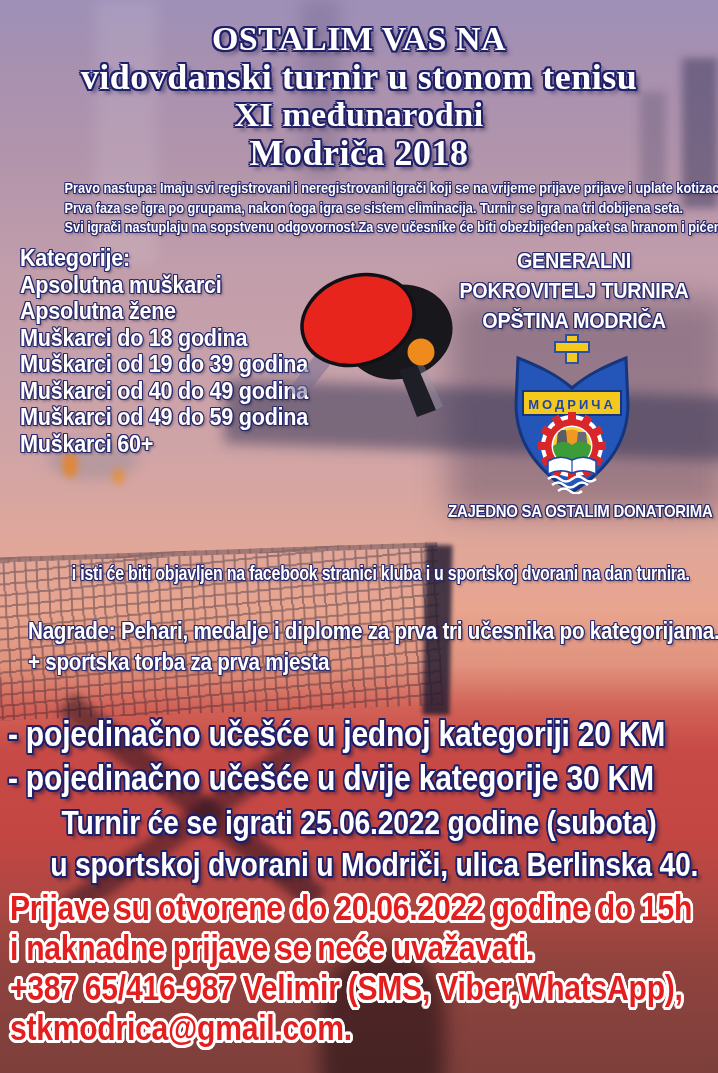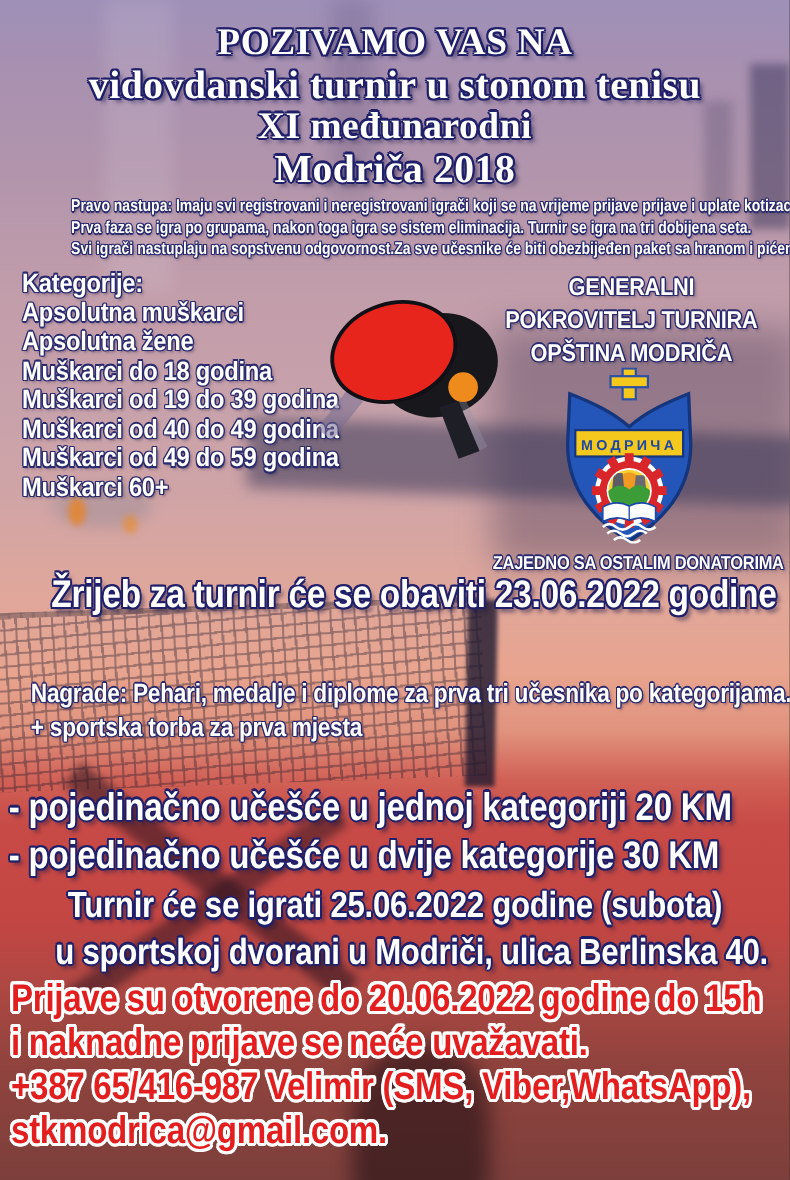--- a/index.html
+++ b/index.html
@@ -104,21 +104,21 @@
   <div class="bg bg-shoe"></div>
   <div class="bg bg-dot-orange1"></div>
   <div class="bg bg-dot-orange2"></div>
   <div class="bg bg-net"></div>
   <div class="bg bg-post"></div>
   <div class="bg bg-leg1"></div>
   <div class="bg bg-leg2"></div>
   <div class="bg bg-person"></div>
 
   <header class="abs ctr title">
-    <div class="t onavy nowrap">POZIVAMO VAS NA</div>
+    <div class="t onavy nowrap">OSTALIM VAS NA</div>
     <div class="t t3 onavy nowrap">vidovdanski turnir u stonom tenisu</div>
     <div class="t onavy nowrap">XI međunarodni</div>
     <div class="t t4 onavy nowrap">Modriča 2018</div>
   </header>
 
   <div class="abs ctr intro">
     <div class="i onavy-sm nowrap">Pravo nastupa: Imaju svi registrovani i neregistrovani igrači koji se na vrijeme prijave prijave i uplate kotizaciju.</div>
     <div class="i onavy-sm nowrap">Prva faza se igra po grupama, nakon toga igra se sistem eliminacija. Turnir se igra na tri dobijena seta.</div>
     <div class="i onavy-sm nowrap">Svi igrači nastuplaju na sopstvenu odgovornost.Za sve učesnike će biti obezbijeđen paket sa hranom i pićem.</div>
   </div>
@@ -204,22 +204,22 @@
       <g stroke="#fff" stroke-width="2.4" fill="none">
         <path d="M40,145 q6,-5 12,0 t12,0 t12,0 t12,0"></path>
         <path d="M44,151 q6,-5 12,0 t12,0 t12,0"></path>
         <path d="M50,157 q6,-5 12,0 t12,0"></path>
       </g>
     </svg>
   </div>
 
   <div class="abs zajedno cond onavy-sm nowrap">ZAJEDNO SA OSTALIM DONATORIMA</div>
 
-  <div class="abs ctr draw1 cond">
-    <div class="onavy nowrap">Žrijeb za turnir će se obaviti 23.06.2022 godine</div>
+  <div class="abs ctr draw2 cond">
+    <div class="onavy-sm nowrap">i isti će biti objavljen na facebook stranici kluba i u sportskoj dvorani na dan turnira.</div>
   </div>
 
   <section class="abs prizes cond">
     <div class="onavy-sm nowrap">Nagrade: Pehari, medalje i diplome za prva tri učesnika po kategorijama.</div>
     <div class="onavy-sm nowrap">+ sportska torba za prva mjesta</div>
   </section>
 
   <section class="abs fee cond">
     <div class="onavy nowrap">- pojedinačno učešće u jednoj kategoriji 20 KM</div>
     <div class="onavy nowrap">- pojedinačno učešće u dvije kategorije 30 KM</div>

